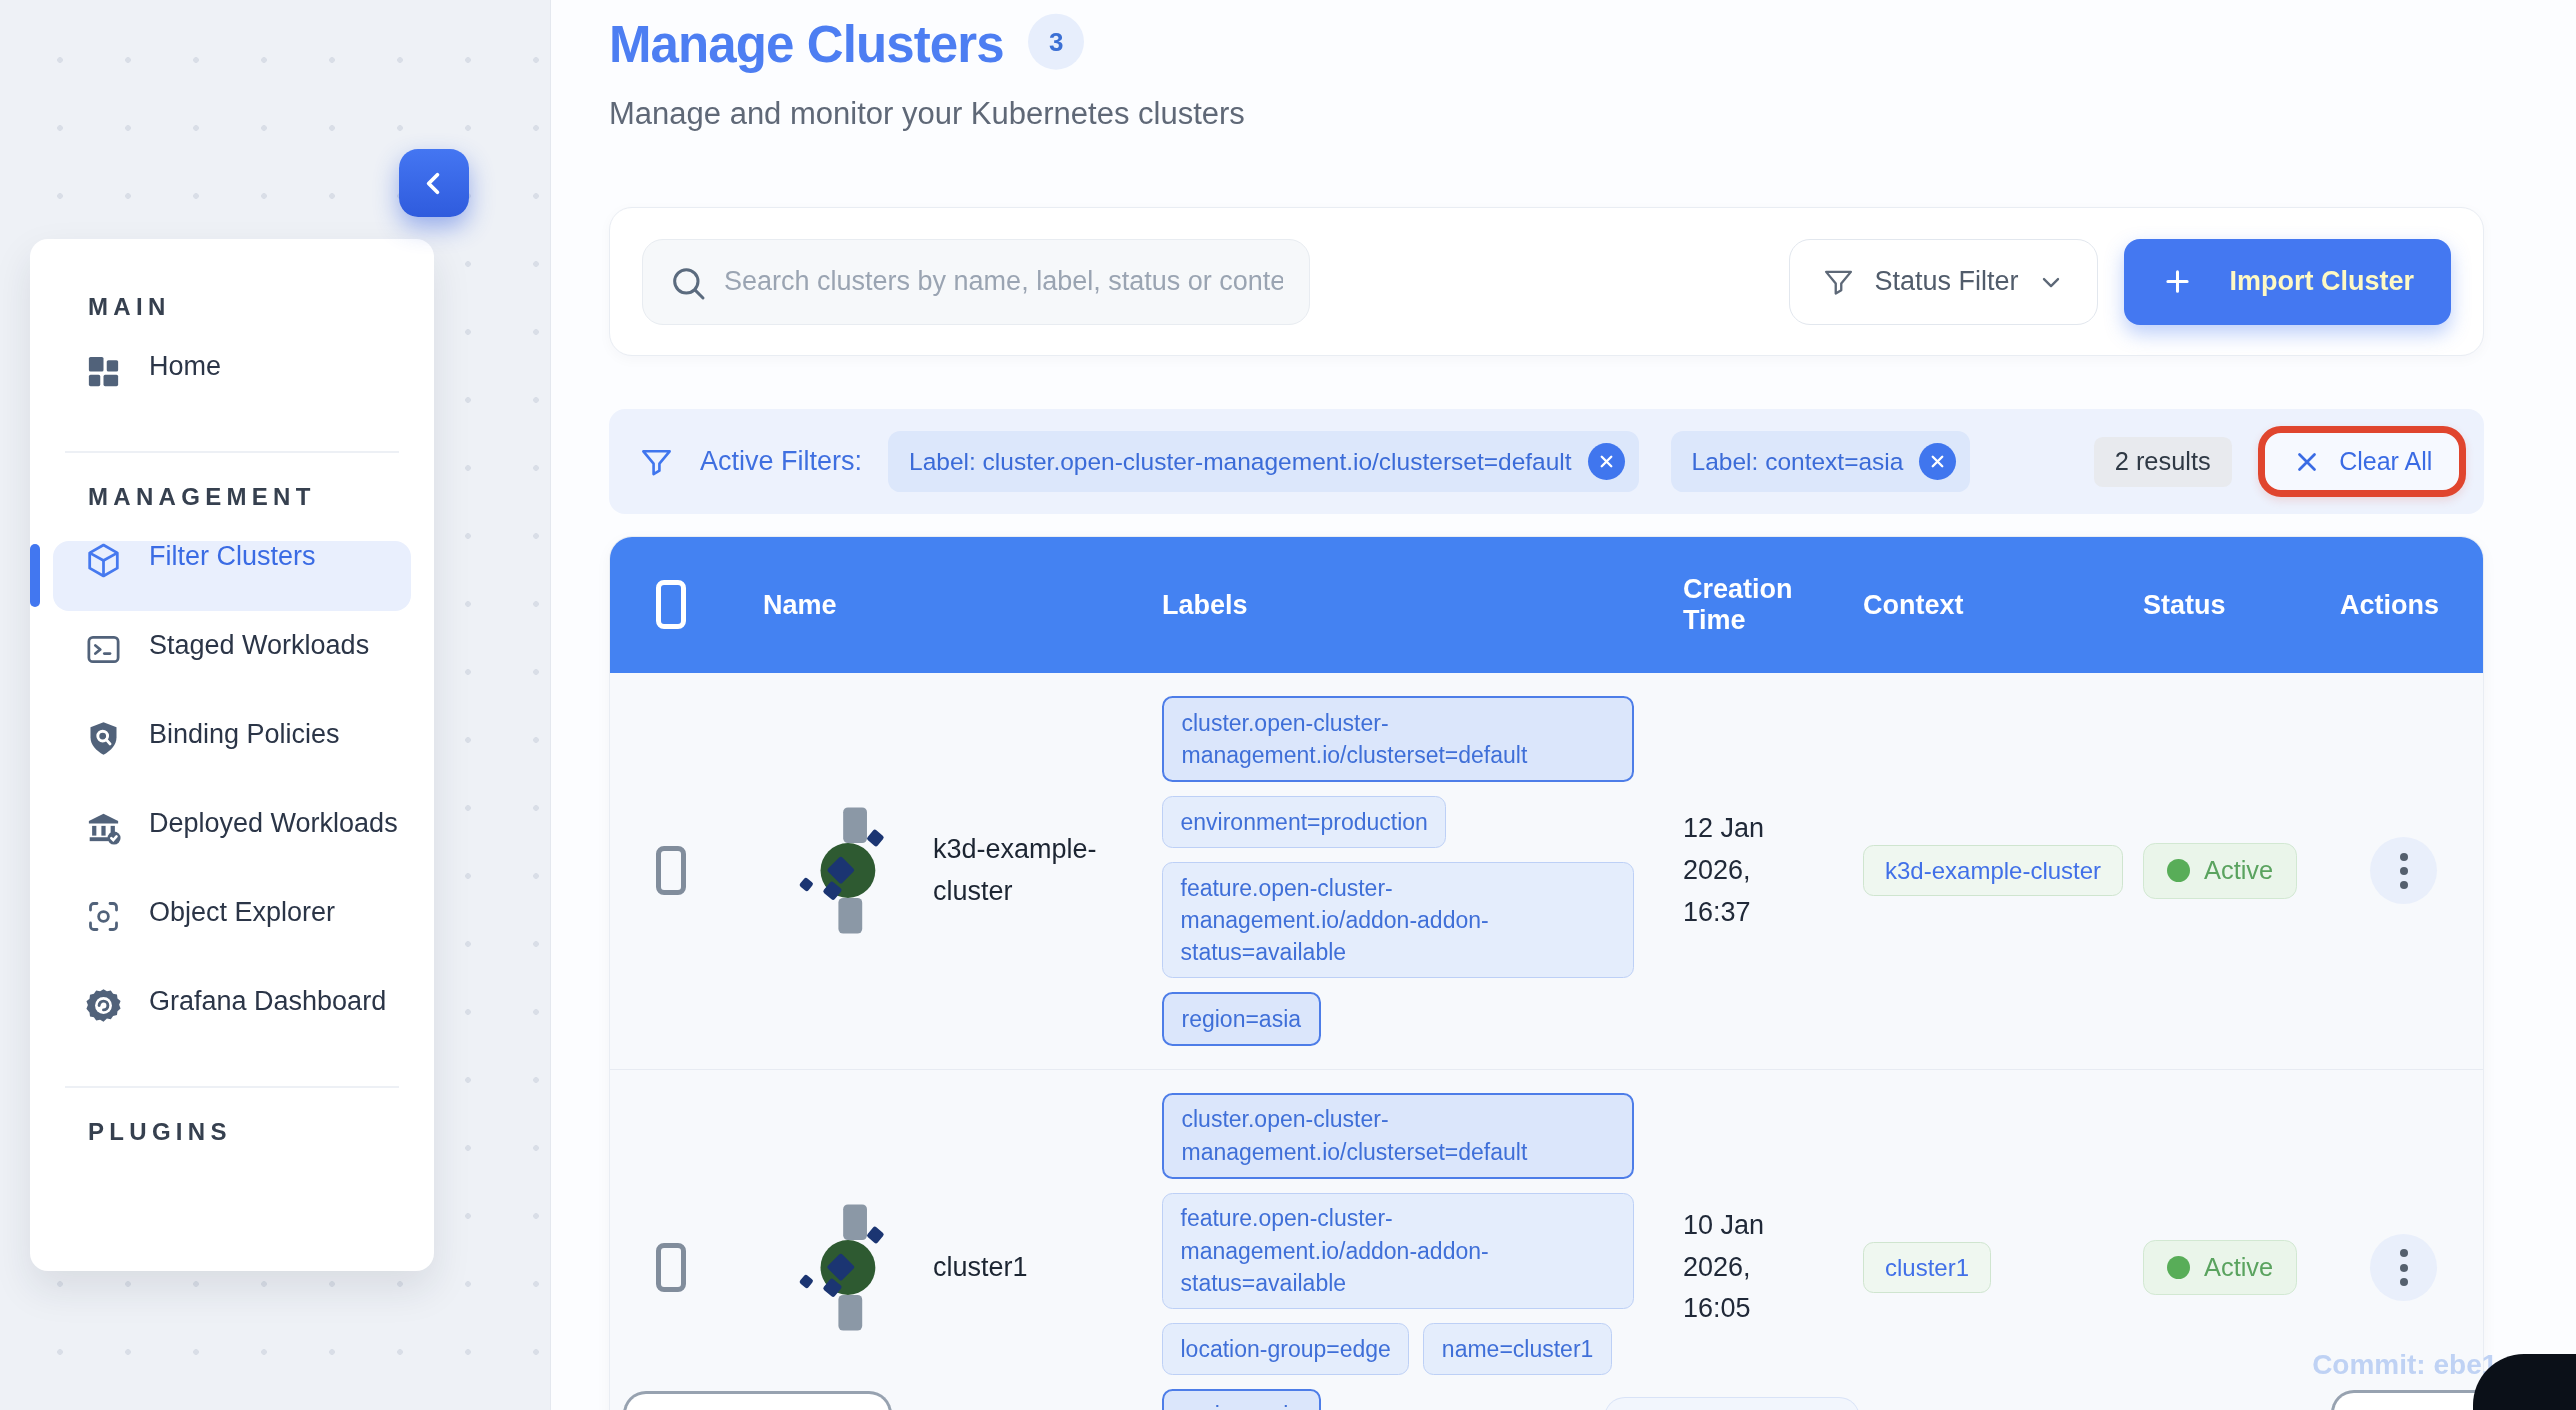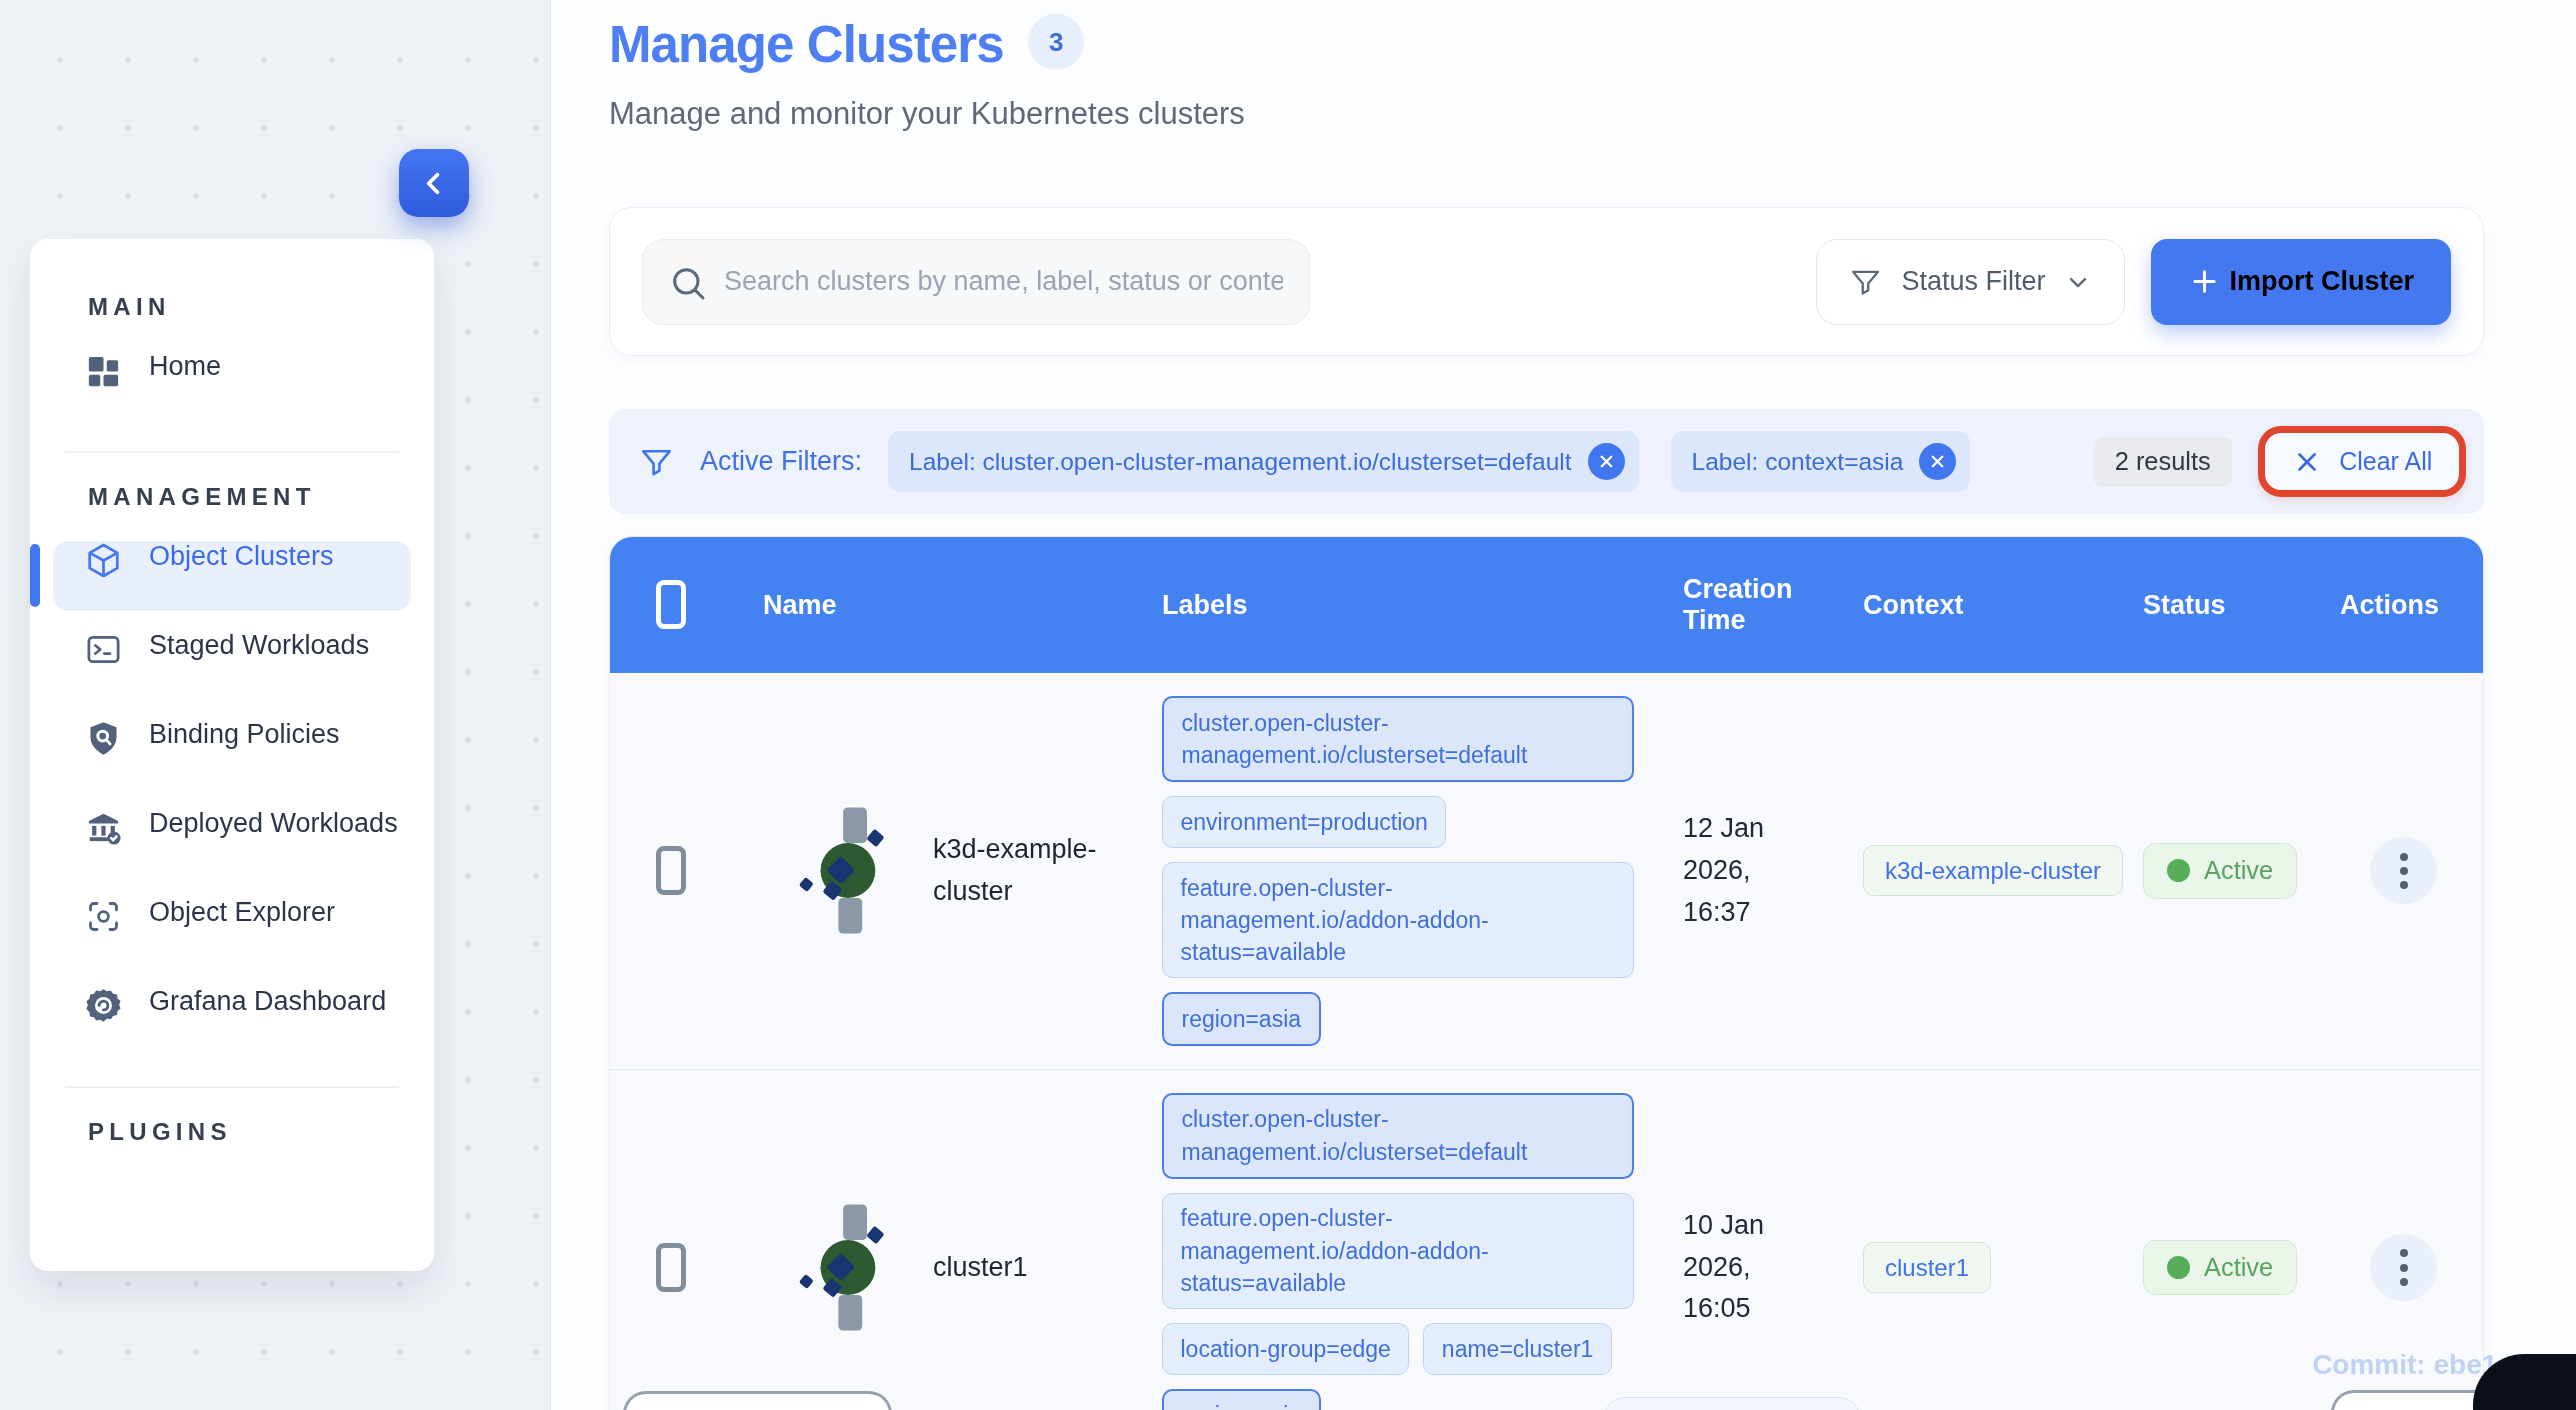--- a/index.html
+++ b/index.html
@@ -38,22 +38,22 @@
   .search-wrap{position:relative;width:668px;height:86px;flex:none;}
   .search-wrap .s-icn{position:absolute;left:26px;top:24px;color:#5b6troke7a;color:#5b6b7e;}
   .search-input{width:100%;height:100%;box-sizing:border-box;border:1.8px solid #e8ecf1;border-radius:21px;
     background:#f6f8fa;padding:0 26px 0 81px;font-size:27px;color:#394353;outline:none;
     font-family:"Liberation Sans","DejaVu Sans",sans-serif;}
   .search-input::placeholder{color:#9aa4b2;}
   .tb-spacer{flex:1;}
   .status-filter-btn{height:86px;display:flex;align-items:center;gap:19px;padding:0 32px;background:#fff;
     border:1.8px solid #e2e7ee;border-radius:21px;font-size:27px;color:#515c6b;cursor:pointer;
     font-family:inherit;}
-  .import-btn{height:86px;display:flex;align-items:center;gap:8px;padding:0 37px;border:none;cursor:pointer;
-    background:#4478f1;border-radius:16px;color:#000000;font-size:27px;font-weight:700;font-family:inherit;
+  .import-btn{height:86px;display:flex;align-items:center;gap:35px;padding:0 37px;border:none;cursor:pointer;
+    background:#4478f1;border-radius:16px;color:#fef9c3;font-size:27px;font-weight:700;font-family:inherit;
     box-shadow:0 8.8px 19px rgba(68,120,241,.35);}
   
   .filterbar{margin-top:53px;height:105px;background:#edf2fd;border-radius:16px;display:flex;
     align-items:center;gap:26px;padding:0 30px;box-sizing:border-box;}
   .filterbar .f-icn{color:#4076ee;flex:none;display:flex;}
   .f-label{font-size:27px;color:#3f6fe0;font-weight:500;white-space:nowrap;}
   .fchips{display:flex;align-items:center;gap:32px;flex:1;}
   .fchip{display:flex;align-items:center;gap:16px;background:#dce7fb;border-radius:12.3px;
     padding:12.3px 14px 12.3px 21px;font-size:24.5px;color:#3b6bd8;white-space:nowrap;}
   .fchip-x{width:37px;height:37px;border-radius:50%;background:#4076ee;border:none;cursor:pointer;
@@ -134,21 +134,21 @@
       <div class="side-divider"></div>
       <div class="sec-label">MANAGEMENT</div>
       <div class="side-item active">
         <span class="icn">
           <svg width="39" height="39" viewBox="0 0 24 24" fill="none" stroke="currentColor" stroke-width="1.7" stroke-linejoin="round">
             <path d="M12 2.5l8.5 4.8v9.4L12 21.5l-8.5-4.8V7.3z"></path>
             <path d="M3.5 7.3L12 12l8.5-4.7"></path>
             <path d="M12 12v9.5"></path>
           </svg>
         </span>
-        <span>Object Clusters</span>
+        <span>Filter Clusters</span>
       </div>
       <div class="side-item">
         <span class="icn">
           <svg width="39" height="39" viewBox="0 0 24 24" fill="none" stroke="currentColor" stroke-width="1.7" stroke-linecap="round" stroke-linejoin="round">
             <rect x="3" y="4.5" width="18" height="15" rx="2.5"></rect>
             <path d="M7 9.5l3 2.5-3 2.5"></path>
             <path d="M12.5 14.5H16"></path>
           </svg>
         </span>
         <span>Staged Workloads</span>

